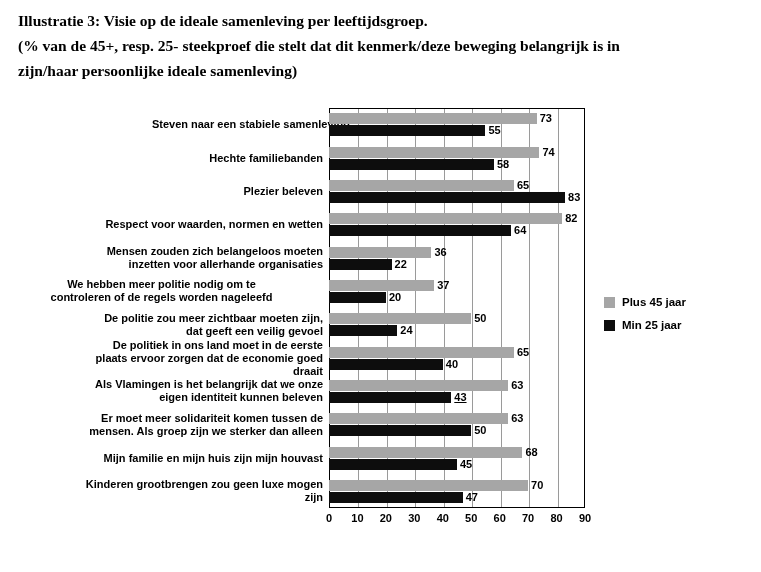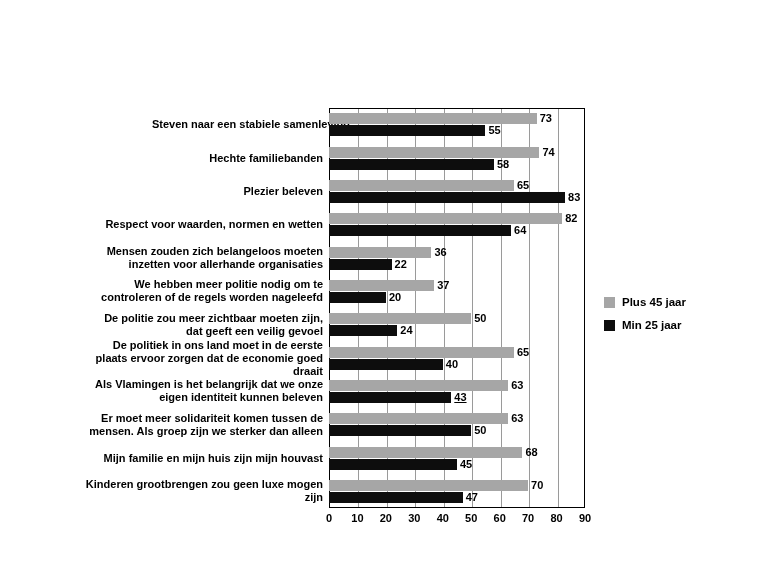--- a/index.html
+++ b/index.html
@@ -129,41 +129,46 @@
     flex: 0 0 auto;
   }
   .legend-swatch.plus { background: #a6a6a6; }
   .legend-swatch.min  { background: #0d0d0d; }
 </style>
 </head>
 <body>
 
 <div id="page">
 
+  <div class="caption">
+    <div>Illustratie 3: Visie op de ideale samenleving per leeftijdsgroep.</div>
+    <div>(% van de 45+, resp. 25- steekproef die stelt dat dit kenmerk/deze beweging belangrijk is in</div>
+    <div>zijn/haar persoonlijke ideale samenleving)</div>
+  </div>
 
   <div id="chart">
     <div id="plot">
         <div class="gridline" style="left: 28px;"></div>
         <div class="gridline" style="left: 57px;"></div>
         <div class="gridline" style="left: 85px;"></div>
         <div class="gridline" style="left: 114px;"></div>
         <div class="gridline" style="left: 142px;"></div>
         <div class="gridline" style="left: 171px;"></div>
         <div class="gridline" style="left: 199px;"></div>
         <div class="gridline" style="left: 228px;"></div>
       </div>
     <div id="gridlayer"></div>
     <div id="catlayer">
         <div class="catlabel" style="left: 0px; width: 356px; top: 18.1667px;">Steven naar een stabiele samenleving</div>
         <div class="catlabel" style="left: 0px; width: 329px; top: 51.5px; padding-left: 28px;">Hechte familiebanden</div>
         <div class="catlabel" style="left: 0px; width: 329px; top: 84.8333px;">Plezier beleven</div>
         <div class="catlabel" style="left: 0px; width: 329px; top: 118.167px;">Respect voor waarden, normen en wetten</div>
         <div class="catlabel" style="left: 0px; width: 329px; top: 145px;">Mensen zouden zich belangeloos moeten
 inzetten voor allerhande organisaties</div>
-        <div class="catlabel" style="left: 0px; width: 329px; top: 178.333px;">We hebben meer politie nodig om te
+        <div class="catlabel" style="left: 0px; width: 329px; top: 178.333px; text-align: center;">We hebben meer politie nodig om te
 controleren of de regels worden nageleefd</div>
         <div class="catlabel" style="left: 0px; width: 329px; top: 211.667px;">De politie zou meer zichtbaar moeten zijn,
 dat geeft een veilig gevoel</div>
         <div class="catlabel" style="left: 0px; width: 329px; top: 238.5px;">De politiek in ons land moet in de eerste
 plaats ervoor zorgen dat de economie goed
 draait</div>
         <div class="catlabel" style="left: 0px; width: 329px; top: 278.333px;">Als Vlamingen is het belangrijk dat we onze
 eigen identiteit kunnen beleven</div>
         <div class="catlabel" style="left: 0px; width: 329px; top: 311.667px;">Er moet meer solidariteit komen tussen de
 mensen. Als groep zijn we sterker dan alleen</div>

